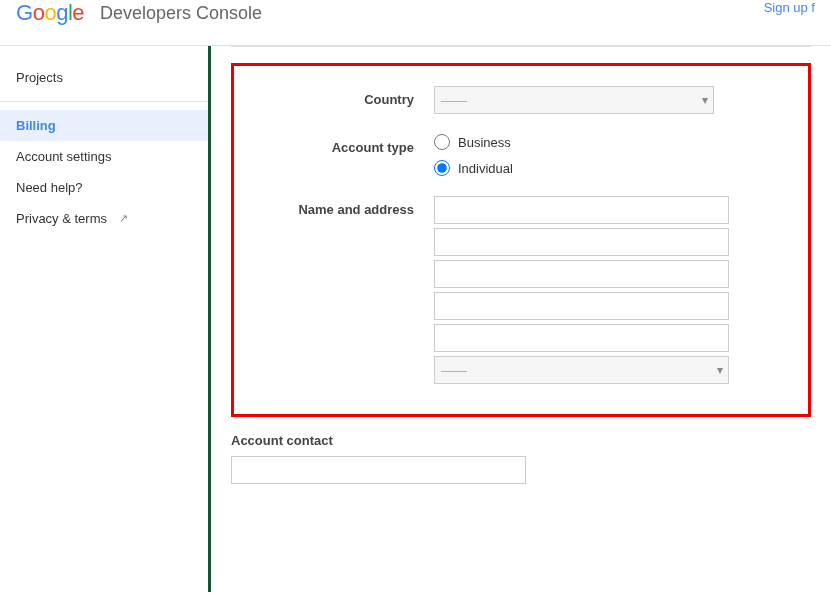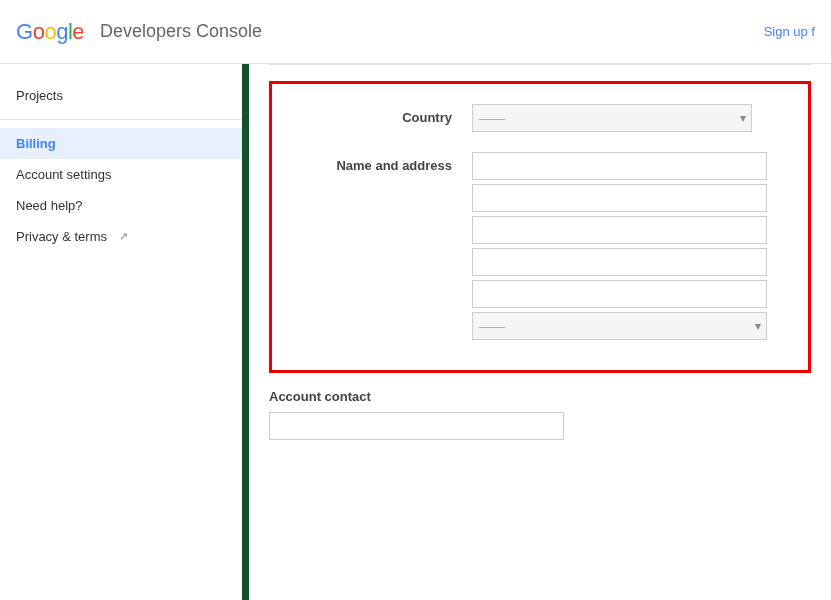--- a/index.html
+++ b/index.html
@@ -9,24 +9,24 @@
       color: #333;
       background: #fff;
       width: 831px;
       height: 600px;
       overflow: hidden;
     }
 
     
     .header {
       display: flex;
-      align-items: center;
+      align-items: flex-start;
       justify-content: space-between;
       padding: 0 16px;
-      height: 64px;
+      height: 46px;
       border-bottom: 1px solid #e0e0e0;
     }
     .header-logo {
       display: flex;
       align-items: center;
       gap: 0;
     }
     .google-text {
       font-size: 22px;
       font-weight: normal;
@@ -53,22 +53,22 @@
     }
 
     
     .layout {
       display: flex;
       height: calc(600px - 54px);
     }
 
     
     .sidebar {
-      width: 249px;
-      border-right: 7px solid #14532d;
+      width: 211px;
+      border-right: 3px solid #14532d;
       padding-top: 16px;
       flex-shrink: 0;
     }
     .sidebar-item {
       padding: 8px 16px;
       cursor: pointer;
       font-size: 13px;
       color: #333;
     }
     .sidebar-item.active {
@@ -273,20 +273,35 @@
         <div class="form-controls">
           <div class="select-wrapper">
             <select>
               <option value="">——</option>
             </select>
             <span class="select-arrow">▾</span>
           </div>
         </div>
       </div>
 
+      <div class="form-row">
+        <div class="form-label">Account type</div>
+        <div class="form-controls">
+          <div class="radio-group">
+            <label class="radio-option">
+              <input type="radio" name="account-type" value="business" style="">
+              <span class="radio-label">Business</span>
+            </label>
+            <label class="radio-option">
+              <input type="radio" name="account-type" value="individual" checked="" style="">
+              <span class="radio-label">Individual</span>
+            </label>
+          </div>
+        </div>
+      </div>
 
       <div class="form-row">
         <div class="form-label">Name and address</div>
         <div class="form-controls">
           <div class="address-inputs">
             <input type="text" class="address-input" value="" style="">
             <input type="text" class="address-input" value="" style="">
             <input type="text" class="address-input" value="" style="">
             <input type="text" class="address-input" value="" style="">
             <input type="text" class="address-input" value="" style="">

